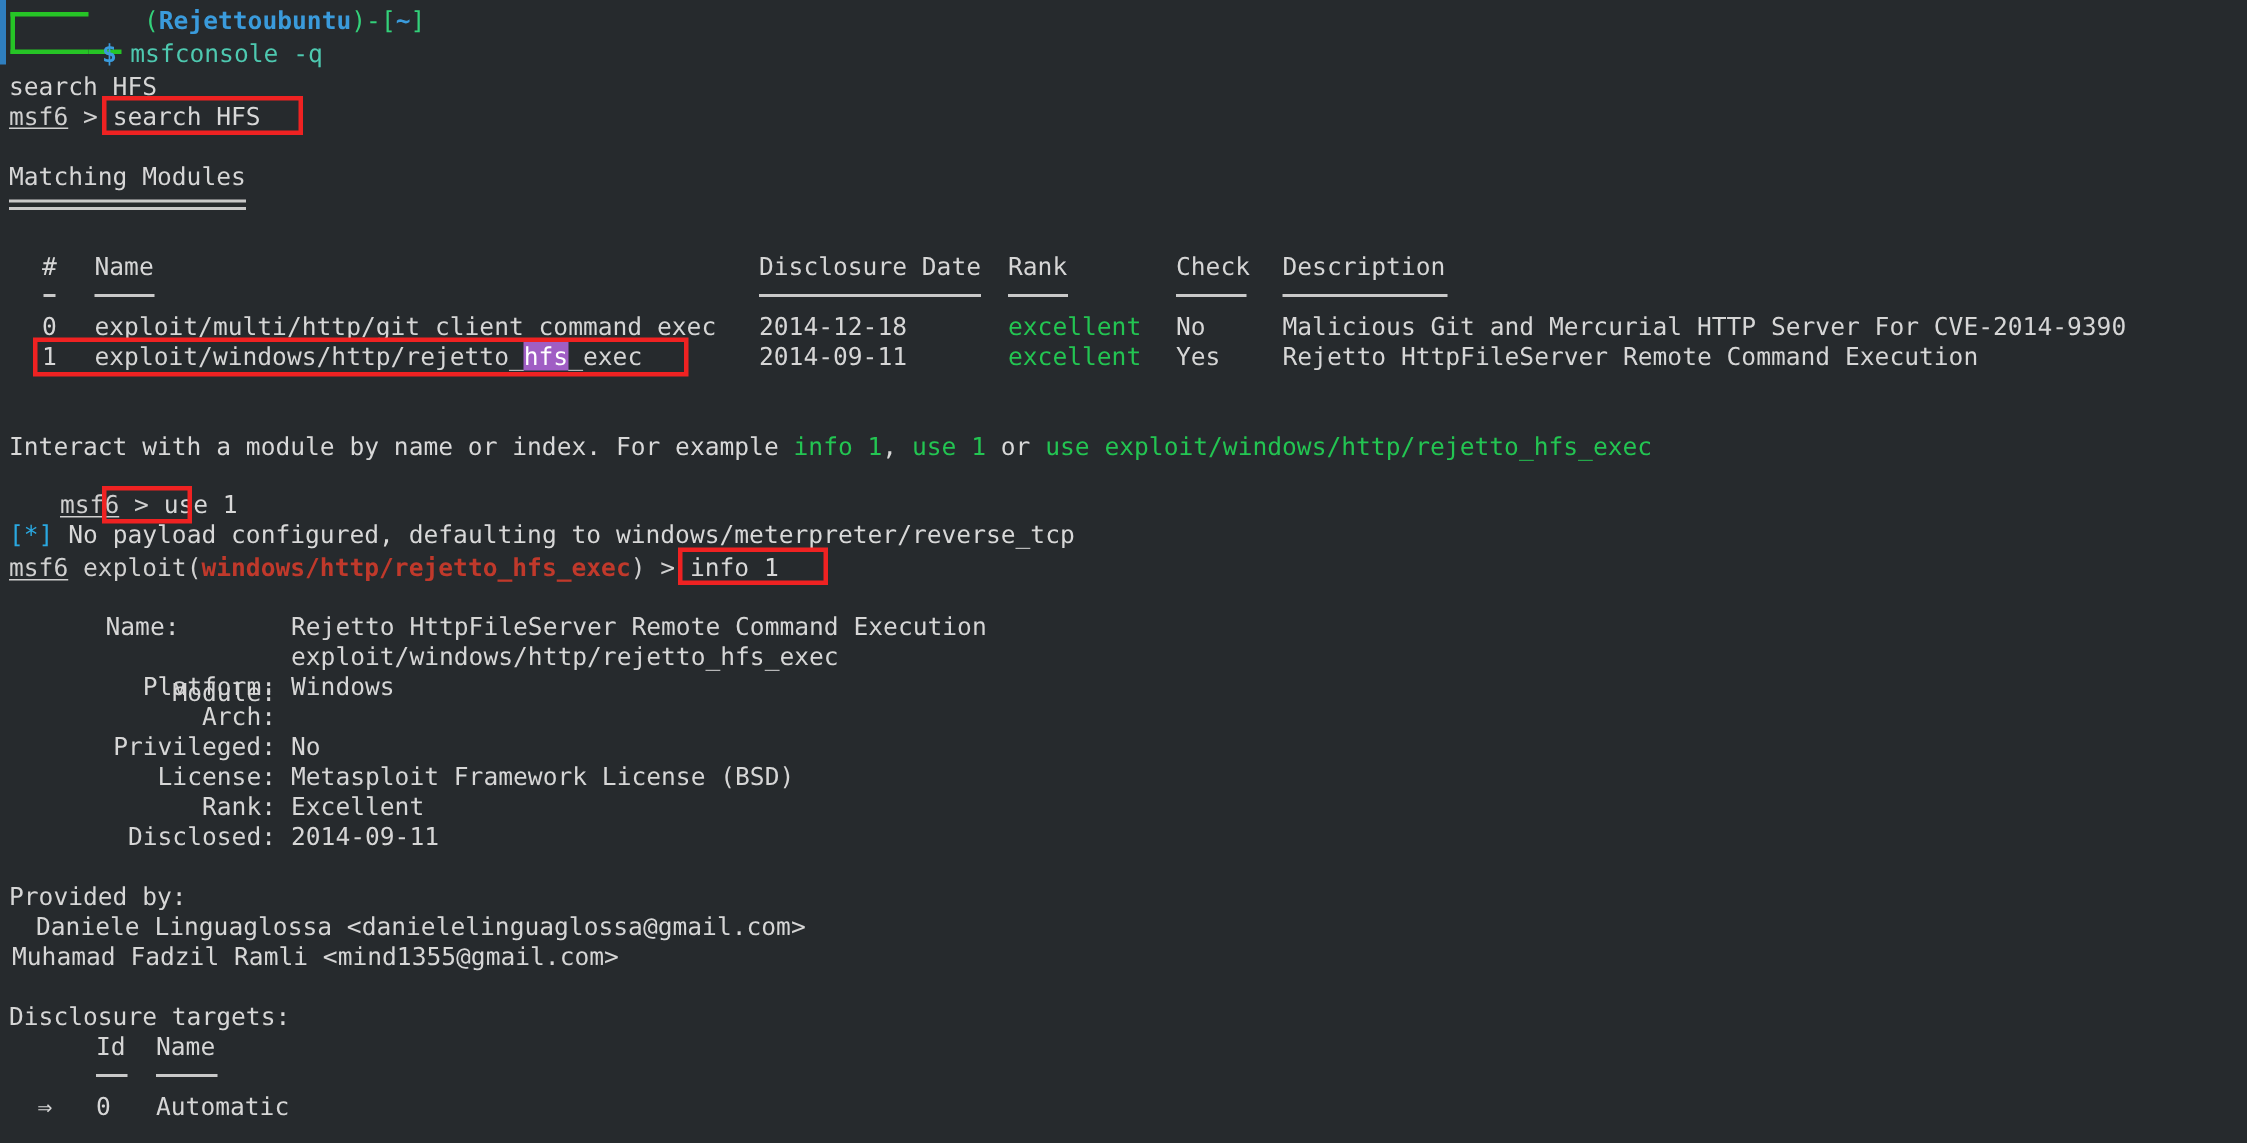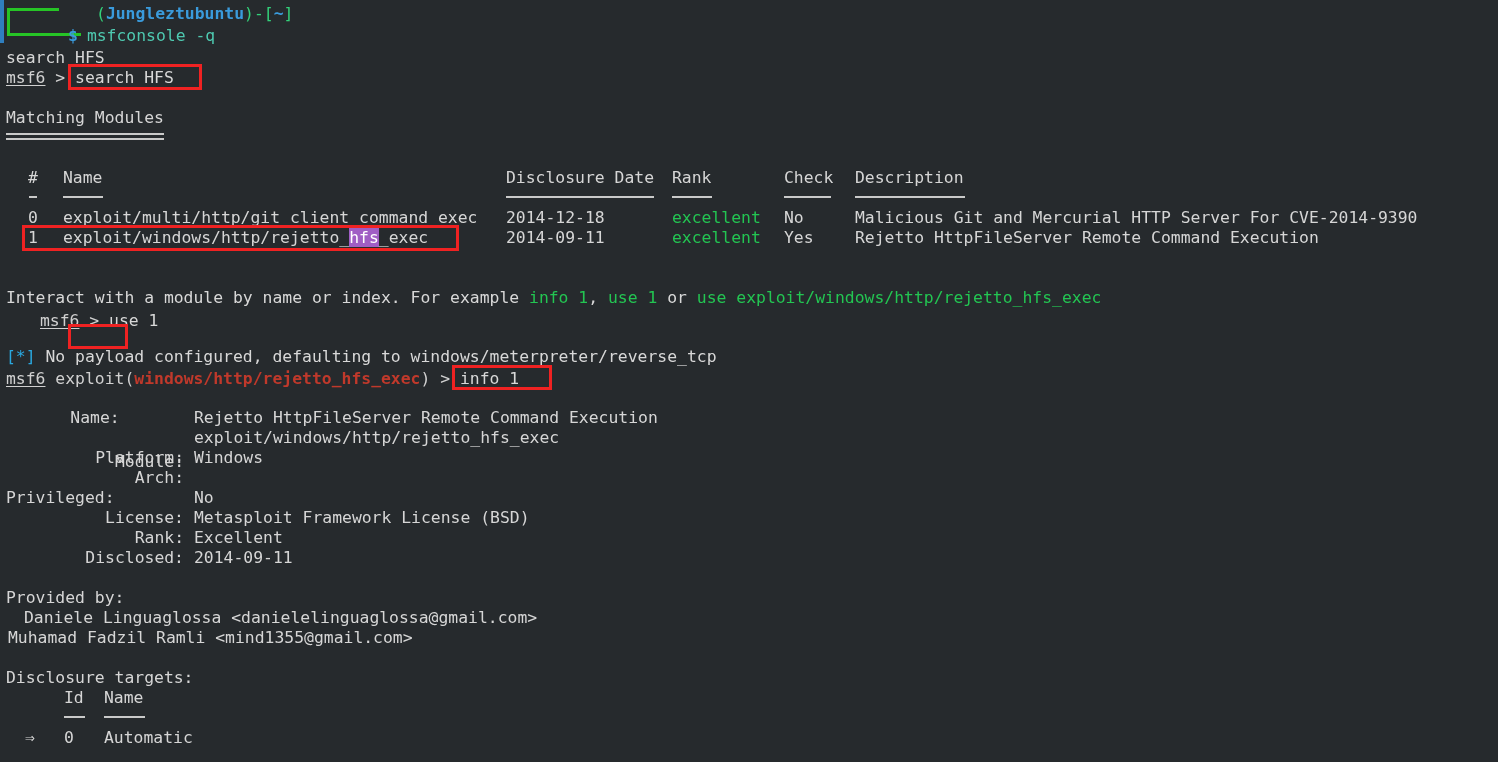--- a/index.html
+++ b/index.html
@@ -110,21 +110,21 @@
   }
 </style>
 </head>
 <body>
 
 <div id="terminal">
 
   <div class="gutter-bar"></div>
   <div class="kali-frame"></div>
 
-  <div class="line" style="top:4px; left:96px;"><span class="c-green">(</span><span class="c-blue">Junglezt</span><span class="c-blue">㈟</span><span class="c-blue">ubuntu</span><span class="c-green">)</span><span class="c-green">-</span><span class="c-green">[</span><span class="c-blue">~</span><span class="c-green">]</span></div>
+  <div class="line" style="top:4px; left:96px;"><span class="c-green">(</span><span class="c-blue">Rejetto</span><span class="c-blue">㈟</span><span class="c-blue">ubuntu</span><span class="c-green">)</span><span class="c-green">-</span><span class="c-green">[</span><span class="c-blue">~</span><span class="c-green">]</span></div>
 
   <div class="line" style="top:26px; left:68px;"><span class="c-blue">$</span><span class="c-teal" style="margin-left:9px;">msfconsole -q</span></div>
 
   <div class="line pad-left" style="top:48px;">search HFS</div>
 
   <div class="line pad-left" style="top:68px;"><span class="c-msf uline">msf6</span><span class="c-msf"> &gt; </span><span class="c-white">search HFS</span></div>
   <div class="redbox" style="left:68px; top:64px; width:134px; height:26px;"></div>
 
   <div class="line pad-left" style="top:108px;">Matching Modules</div>
   <div class="dbl-rule" style="left:6px; top:133px; width:158px;"></div>
@@ -155,41 +155,41 @@
   <div class="line" style="top:228px; left:63px;"><span>exploit/windows/http/rejetto_</span><span class="hl-hfs">hfs</span><span>_exec</span></div>
   <div class="line" style="top:228px; left:506px;">2014-09-11</div>
   <div class="line c-green2" style="top:228px; left:672px;">excellent</div>
   <div class="line" style="top:228px; left:784px;">Yes</div>
   <div class="line" style="top:228px; left:855px;">Rejetto HttpFileServer Remote Command Execution</div>
 
   <div class="redbox" style="left:22px; top:225px; width:437px; height:26px;"></div>
 
   <div class="line pad-left" style="top:288px;"><span class="c-white">Interact with a module by name or index. For example </span><span class="c-green2">info 1</span><span class="c-white">, </span><span class="c-green2">use 1</span><span class="c-white"> or </span><span class="c-green2">use exploit/windows/http/rejetto_hfs_exec</span></div>
 
-  <div class="line pad-left" style="top:311px;padding-left:40px;"><span class="c-msf uline">msf6</span><span class="c-msf"> &gt; </span><span class="c-white">use 1</span></div>
+  <div class="line pad-left" style="top:327px;padding-left:40px;"><span class="c-msf uline">msf6</span><span class="c-msf"> &gt; </span><span class="c-white">use 1</span></div>
   <div class="redbox" style="left:68px; top:324px; width:60px; height:25px;"></div>
 
   <div class="line pad-left" style="top:347px;"><span class="c-cyan">[*]</span><span class="c-white"> </span><span class="c-white">No payload configured, defaulting to windows/meterpreter/reverse_tcp</span></div>
 
   <div class="line pad-left" style="top:369px;"><span class="c-msf uline">msf6</span><span class="c-msf"> exploit(</span><span class="c-red">windows/http/rejetto_hfs_exec</span><span class="c-msf">) &gt; </span><span class="c-white">info 1</span></div>
   <div class="redbox" style="left:452px; top:365px; width:100px; height:25px;"></div>
 
   <div class="line" style="top:408px; left:6px; text-align:center; width:178px;">Name:</div>
   <div class="line" style="top:408px; left:194px;">Rejetto HttpFileServer Remote Command Execution</div>
 
   <div class="line" style="top:428px; left:6px; text-align:right; width:178px;margin-top:24px;">Module:</div>
   <div class="line" style="top:428px; left:194px;">exploit/windows/http/rejetto_hfs_exec</div>
 
   <div class="line" style="top:448px; left:6px; text-align:right; width:178px;">Platform:</div>
   <div class="line" style="top:448px; left:194px;">Windows</div>
 
   <div class="line" style="top:468px; left:6px; text-align:right; width:178px;">Arch:</div>
   <div class="line" style="top:468px; left:194px;"></div>
 
-  <div class="line" style="top:488px; left:6px; text-align:left; width:178px;">Privileged:</div>
+  <div class="line" style="top:488px; left:6px; text-align:right; width:178px;">Privileged:</div>
   <div class="line" style="top:488px; left:194px;">No</div>
 
   <div class="line" style="top:508px; left:6px; text-align:right; width:178px;">License:</div>
   <div class="line" style="top:508px; left:194px;">Metasploit Framework License (BSD)</div>
 
   <div class="line" style="top:528px; left:6px; text-align:right; width:178px;">Rank:</div>
   <div class="line" style="top:528px; left:194px;">Excellent</div>
 
   <div class="line" style="top:548px; left:6px; text-align:right; width:178px;">Disclosed:</div>
   <div class="line" style="top:548px; left:194px;">2014-09-11</div>

